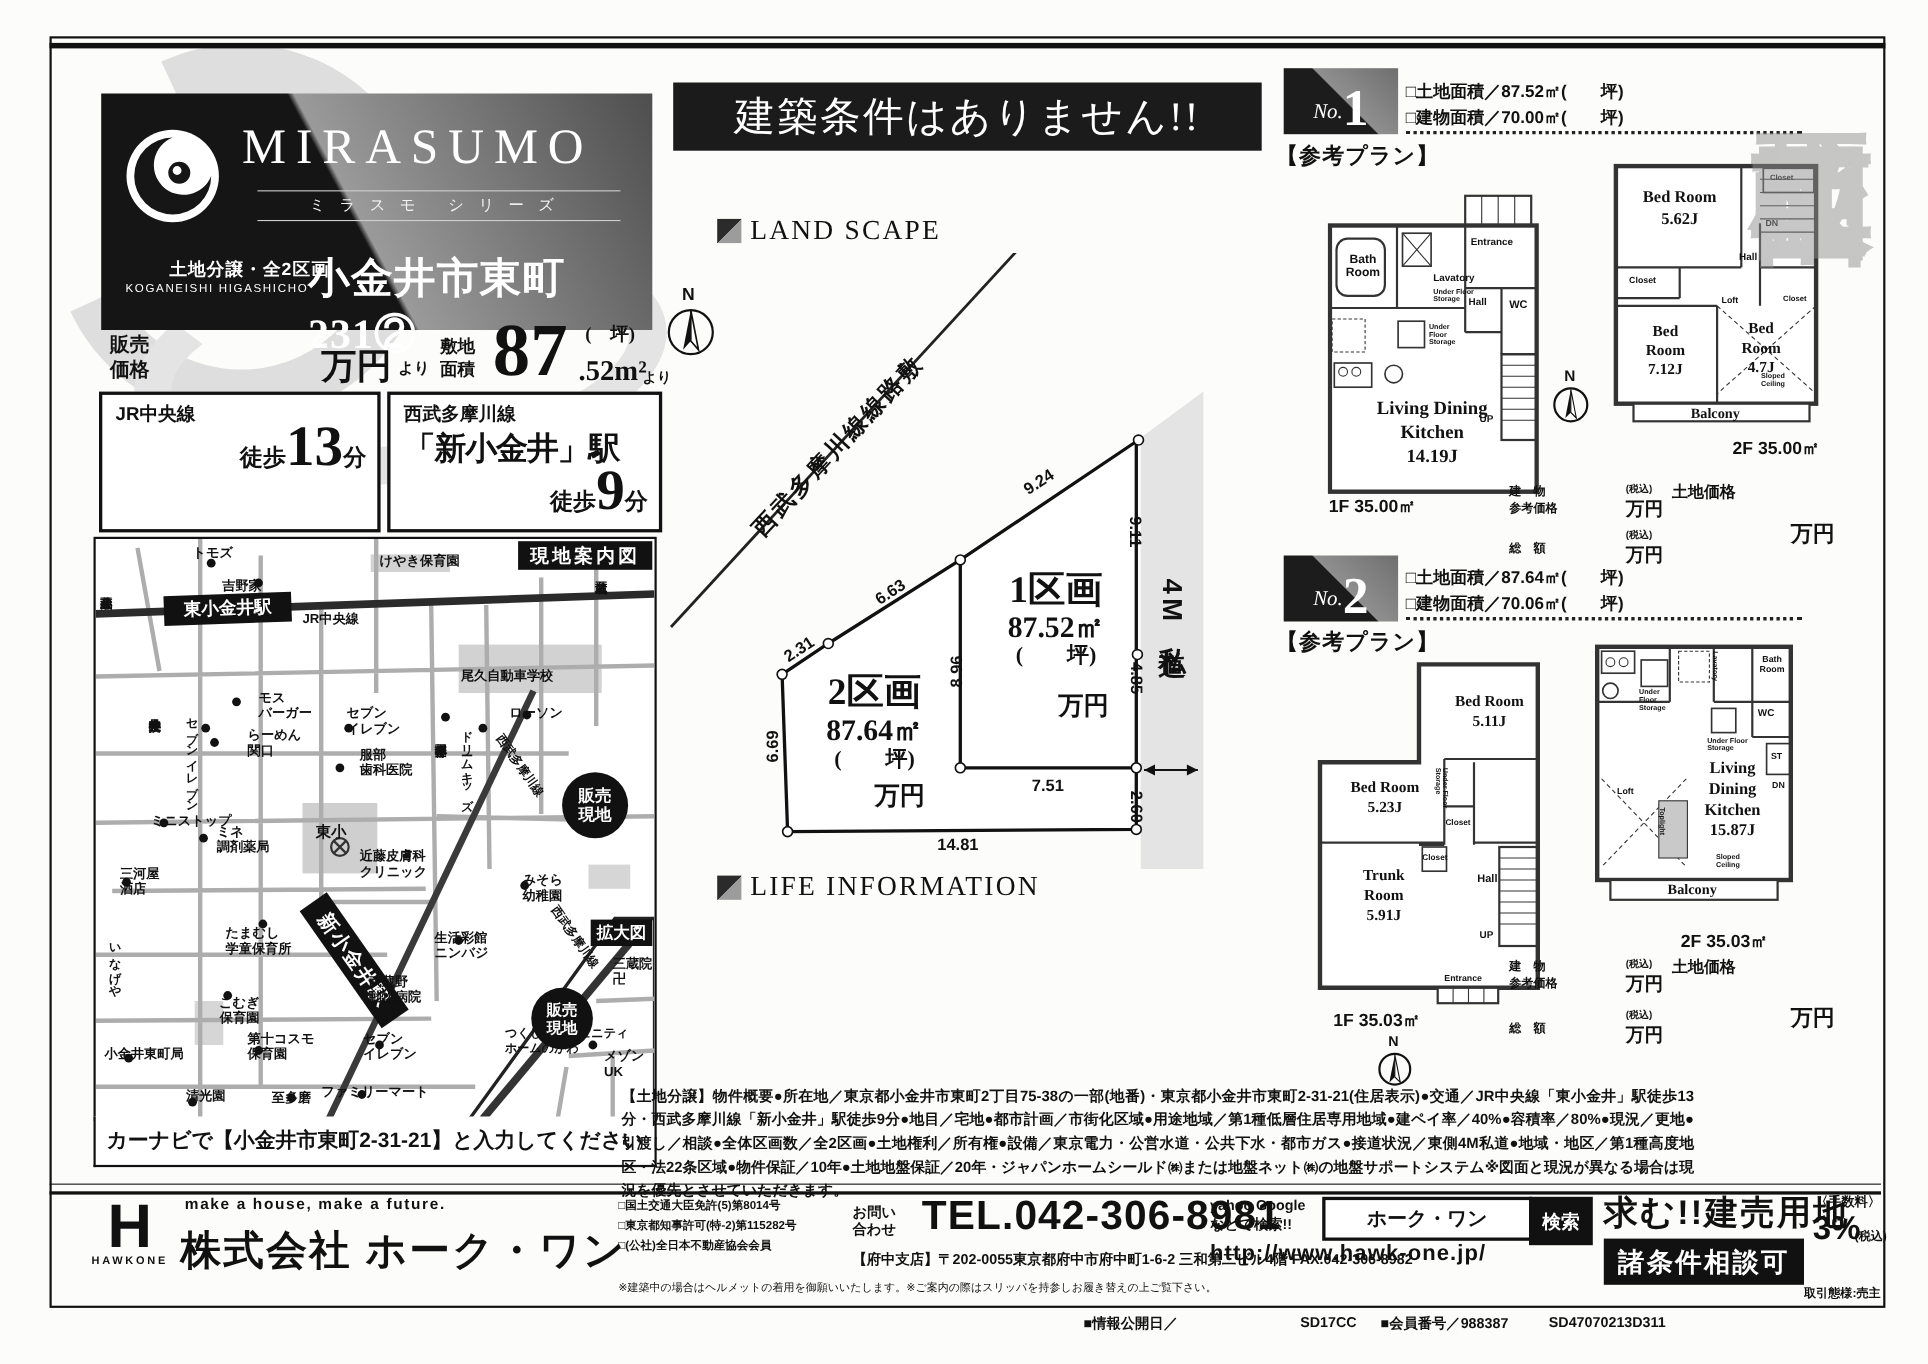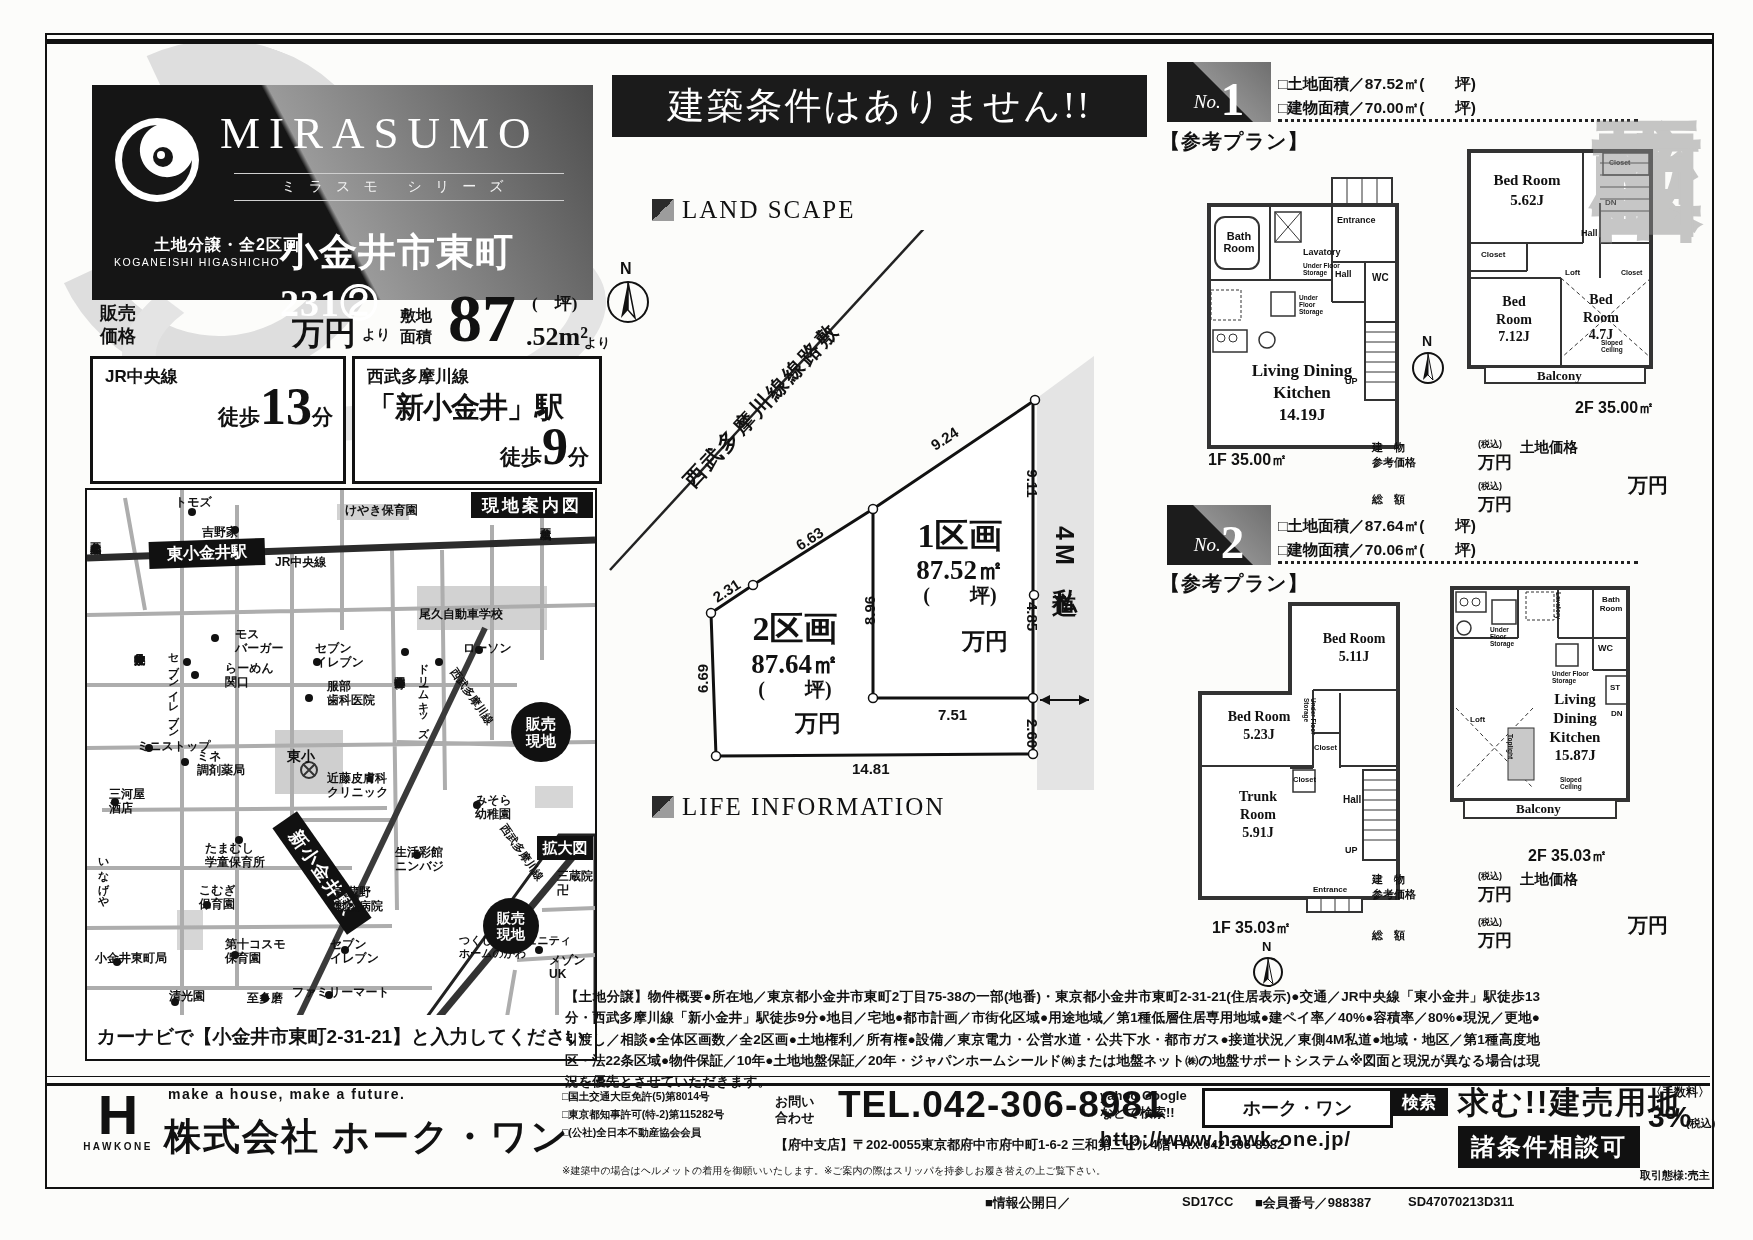--- a/index.html
+++ b/index.html
@@ -94,21 +94,21 @@
   .hlogo .hn{font-size:10px;font-weight:bold;letter-spacing:2.5px;}
   .makea{left:168px;top:1086px;font-size:14px;font-weight:bold;letter-spacing:1.5px;}
   .corp{left:164px;top:1112px;font-size:37px;font-weight:bold;letter-spacing:2px;}
   .lic{left:562px;top:1088px;font-size:10.5px;font-weight:bold;line-height:1.7;white-space:pre-line;}
   .contact{left:775px;top:1094px;font-size:13px;font-weight:bold;line-height:1.2;white-space:pre-line;}
   .tel{left:838px;top:1084px;font-size:37px;font-weight:bold;letter-spacing:1px;}
   .branch{left:775px;top:1136px;font-size:13px;font-weight:bold;}
   .note{left:562px;top:1164px;font-size:10px;}
   .yahoo{left:1100px;top:1088px;font-size:13px;font-weight:bold;line-height:1.3;white-space:pre-line;}
   .searchbox{left:1202px;top:1088px;width:185px;height:34px;border:3px solid #111;display:flex;align-items:center;justify-content:center;font-size:18px;font-weight:bold;background:#fff;}
-  .searchbtn{left:1390px;top:1088px;width:58px;height:28px;background:#111;color:#fff;display:flex;align-items:center;justify-content:center;font-size:17px;font-weight:bold;}
+  .searchbtn{left:1390px;top:1088px;width:58px;height:44px;background:#111;color:#fff;display:flex;align-items:center;justify-content:center;font-size:17px;font-weight:bold;}
   .url{left:1100px;top:1128px;font-size:20px;font-weight:bold;letter-spacing:1px;}
   .wanted{left:1458px;top:1082px;font-size:31px;font-weight:bold;letter-spacing:2px;}
   .joken{left:1458px;top:1126px;width:182px;height:42px;background:#111;color:#fff;display:flex;align-items:center;justify-content:center;font-size:24px;font-weight:bold;letter-spacing:2px;}
   .fee1{left:1650px;top:1084px;font-size:12px;font-weight:bold;}
   .fee2{left:1648px;top:1100px;font-size:30px;font-weight:bold;}
   .fee3{left:1686px;top:1116px;font-size:11px;font-weight:bold;}
   .torihiki{left:1640px;top:1168px;font-size:11px;font-weight:bold;}
   .codes{top:1194px;font-size:13px;font-weight:bold;}
 </style>
 </head>
@@ -236,21 +236,21 @@
     <div class="sellspot" style="left:424px;top:212px;width:60px;height:60px;">販売
 現地</div>
     <span class="lbl" style="left:118px;top:352px;">たまむし
 学童保育所</span>
     <span class="lbl" style="left:308px;top:356px;">生活彩館
 ニンバジ</span>
     <div class="blkbox" style="left:170px;top:368px;width:130px;height:30px;font-size:18px;letter-spacing:2px;transform:rotate(55deg);">新小金井駅</div>
     <span class="lbl" style="left:248px;top:396px;">武蔵野
 動物病院</span>
     <span class="lbl vert sm" style="left:10px;top:360px;">いなげや</span>
-    <span class="lbl" style="left:112px;top:394px;">こむぎ
+    <span class="lbl" style="left:112px;top:415px;text-align:right;">こむぎ
 保育園</span>
     <span class="lbl" style="left:138px;top:448px;">第十コスモ
 保育園</span>
     <span class="lbl" style="left:8px;top:462px;">小金井東町局</span>
     <span class="lbl" style="left:82px;top:500px;">清光園</span>
     <span class="lbl" style="left:160px;top:502px;">至多磨</span>
     <span class="lbl" style="left:205px;top:496px;">ファミリーマート</span>
     <span class="lbl" style="left:243px;top:448px;">セブン
 イレブン</span>
     <div class="blkbox" style="left:450px;top:346px;width:56px;height:24px;font-size:15px;">拡大図</div>

